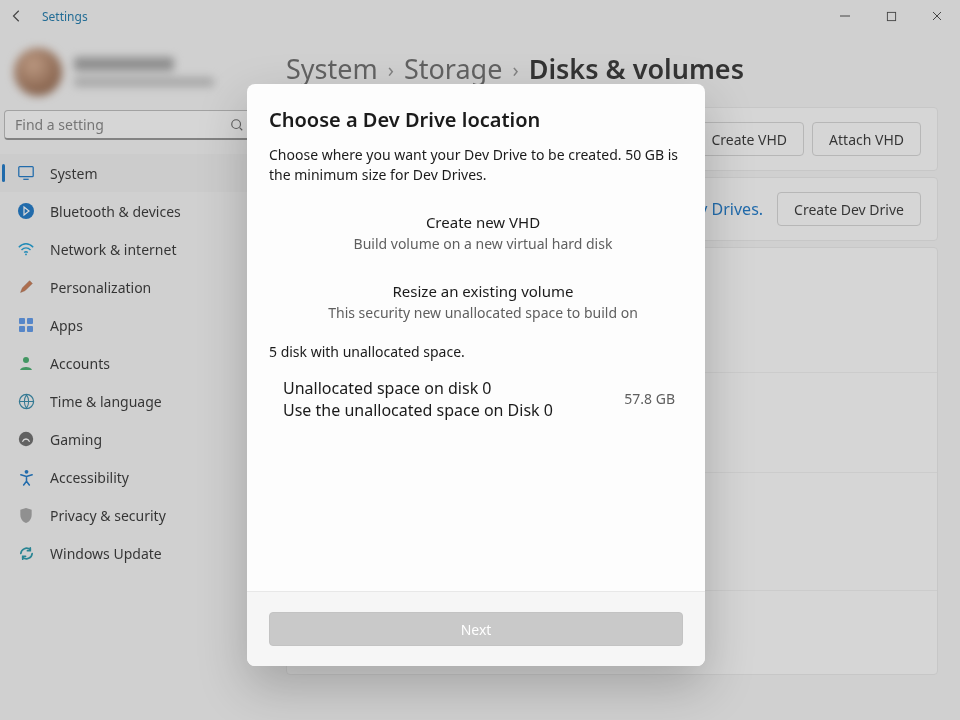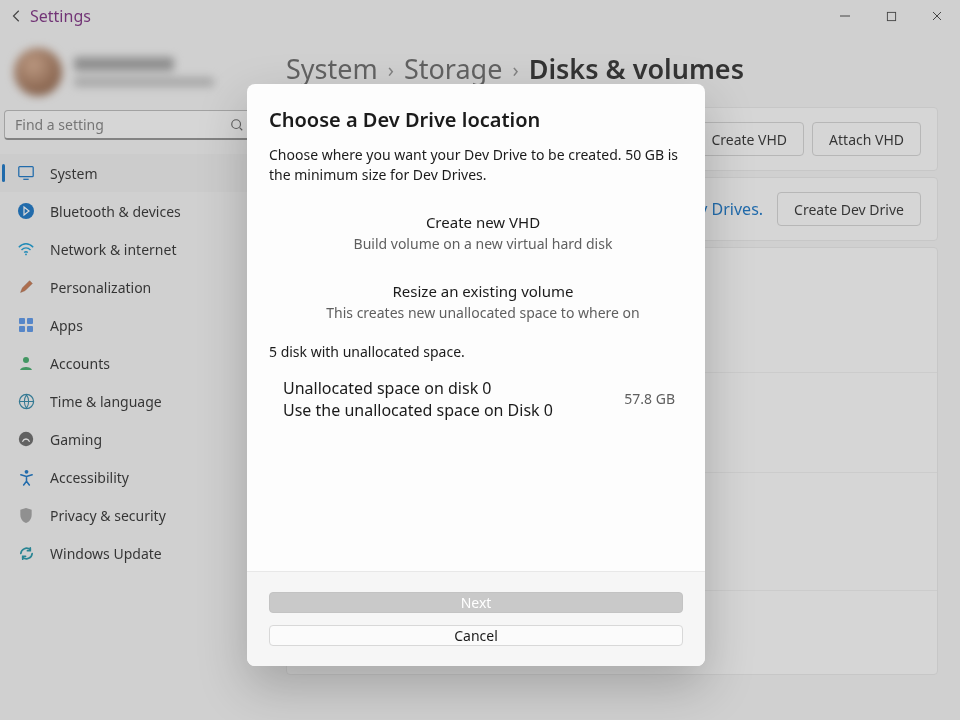--- a/index.html
+++ b/index.html
@@ -2,21 +2,21 @@
 <html><head>
 <meta charset="utf-8">
 <style>
   * { box-sizing: border-box; margin: 0; padding: 0; font-family: "Segoe UI", system-ui, sans-serif; }
   html, body { width: 960px; height: 720px; overflow: hidden; }
   body { background: #f3f3f3; color: #1b1b1b; position: relative; }
 
   
   .titlebar { height: 32px; display: flex; align-items: center; padding-left: 6px; }
   .titlebar .back { width: 22px; height: 22px; display:flex; align-items:center; justify-content:center; color:#333; }
-  .titlebar .title { font-size: 16px; margin-left: 2px; color:#701a75; }
+  .titlebar .title { font-size: 12px; margin-left: 14px; color:#0369a1; }
   .win-controls { position:absolute; top:0; right:0; display:flex; }
   .win-controls .btn { width:46px; height:32px; display:flex; align-items:center; justify-content:center; color:#333; }
 
   .app { display:flex; height: calc(720px - 32px); }
 
   
   .sidebar { width: 260px; padding: 10px 0 10px 0; }
   .profile { display:flex; align-items:center; padding: 6px 14px 14px 14px; filter: blur(4px); }
   .avatar { width: 48px; height:48px; border-radius:50%; background: radial-gradient(circle at 40% 35%, #d7a787, #8c5a3c 70%); margin-right:12px; }
   .profile-text .name { font-weight:600; font-size:14px; color:#222; background:#999; border-radius:3px; width:100px; height:14px; margin-bottom:6px;}
@@ -60,21 +60,21 @@
   .dialog-body { padding: 22px 22px 10px 22px; flex:1; overflow:hidden; }
   .dialog h2 { font-size:20px; font-weight:600; margin-bottom:12px; }
   .dialog .desc { font-size:14px; color:#1b1b1b; line-height:1.45; margin-bottom: 18px; }
   .opt { padding: 8px 0 8px 14px; margin-bottom: 12px; border-radius:4px;text-align:center; }
   .opt .ot { font-size:15px; color:#1b1b1b; }
   .opt .od { font-size:14px; color:#5f5f5f; margin-top:2px;}
   .section-label { font-size:14px; margin: 6px 0 10px 0; }
   .disk-opt { display:flex; align-items:center; padding: 6px 8px 6px 14px; }
   .disk-opt .txts { flex:1; }
   .disk-opt .size { font-size:14px; color:#5f5f5f; margin-left:10px; }
-  .dialog-footer { border-top:1px solid #e8e8e8; background:#f6f6f6; padding: 20px 22px; display:flex; gap:12px; border-radius:0 0 8px 8px;flex-direction:column;}
+  .dialog-footer { border-top:1px solid #e8e8e8; background:#f6f6f6; padding: 20px 22px; display:flex; gap:12px; border-radius:0 0 8px 8px;}
   .dlg-btn { flex:1; height:34px; border-radius:4px; font-size:14px; display:flex; align-items:center; justify-content:center; }
   .dlg-btn.primary { background:#c9c9c9; color:#fff; border:1px solid #c3c3c3; }
   .dlg-btn.secondary { background:#fbfbfb; border:1px solid #d8d8d8; color:#1b1b1b; }
 
   svg { display:block; }
 </style>
 </head>
 <body>
 
 <div class="titlebar">
@@ -305,30 +305,29 @@
     <h2>Choose a Dev Drive location</h2>
     <p class="desc">Choose where you want your Dev Drive to be created. 50 GB is the minimum size for Dev Drives.</p>
 
     <div class="opt">
       <div class="ot">Create new VHD</div>
       <div class="od">Build volume on a new virtual hard disk</div>
     </div>
 
     <div class="opt">
       <div class="ot">Resize an existing volume</div>
-      <div class="od">This creates new unallocated space to where on</div>
+      <div class="od">This security new unallocated space to build on</div>
     </div>
 
     <div class="section-label">5 disk with unallocated space.</div>
 
     <div class="disk-opt">
       <div class="txts">
         <div class="ot">Unallocated space on disk 0</div>
         <div class="od">Use the unallocated space on Disk 0</div>
       </div>
       <div class="size">57.8 GB</div>
     </div>
   </div>
   <div class="dialog-footer">
     <div class="dlg-btn primary">Next</div>
-    <div class="dlg-btn secondary">Cancel</div>
   </div>
 </div>
 
 </body></html>

